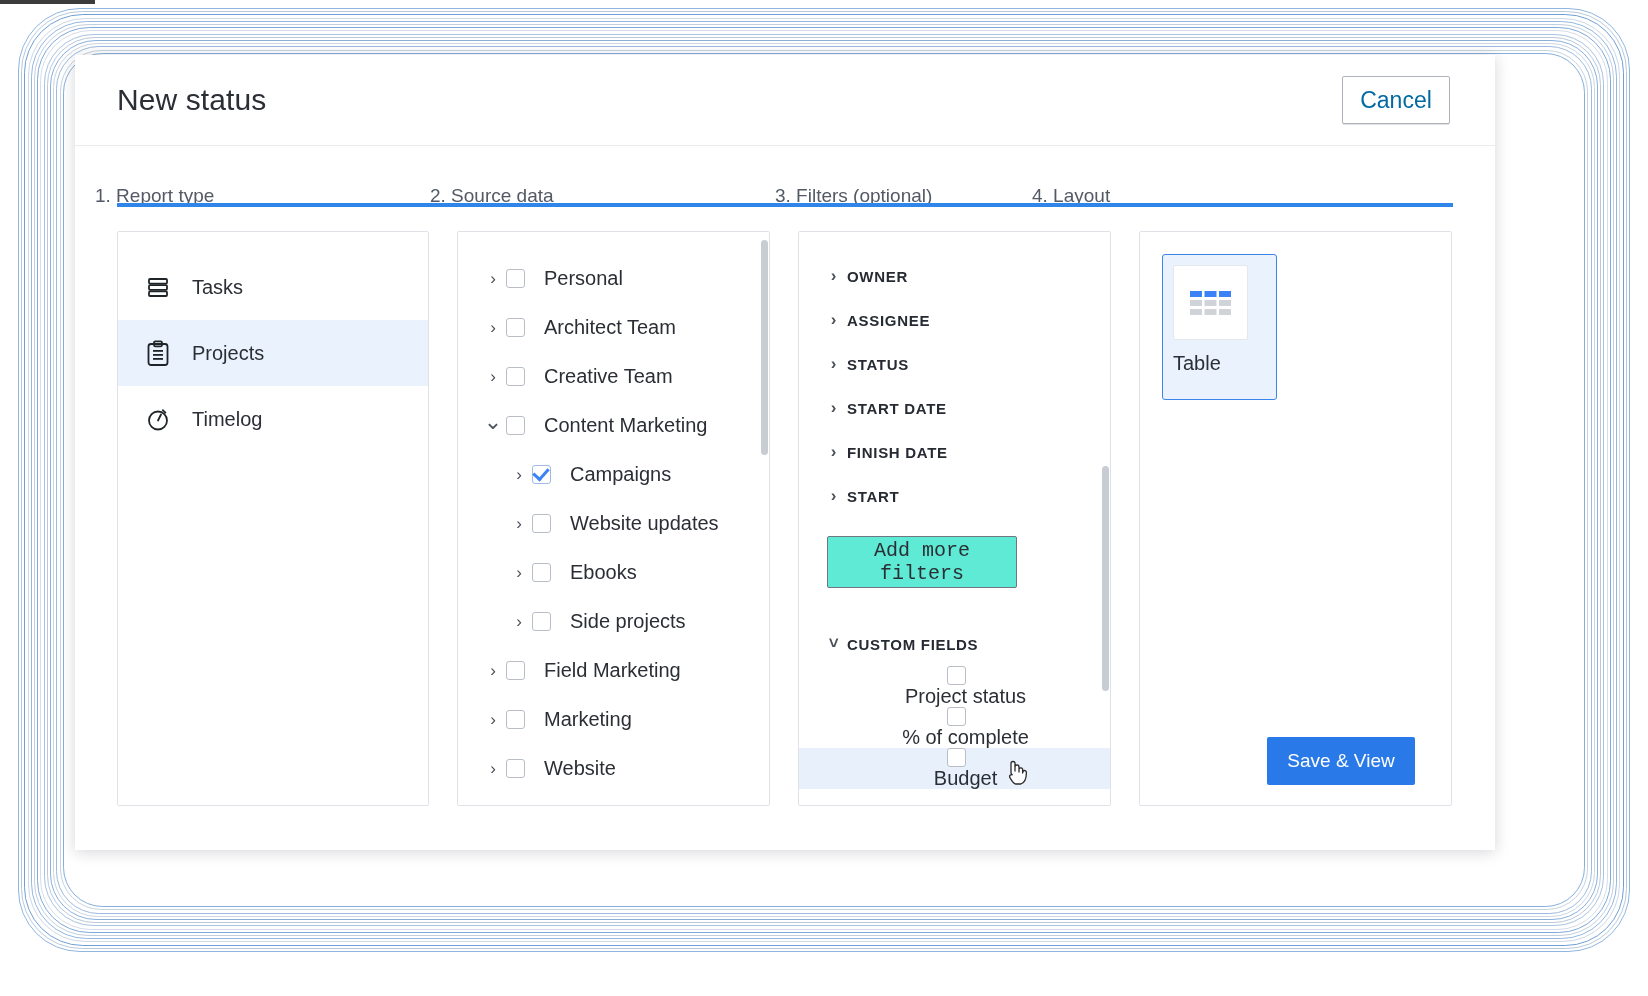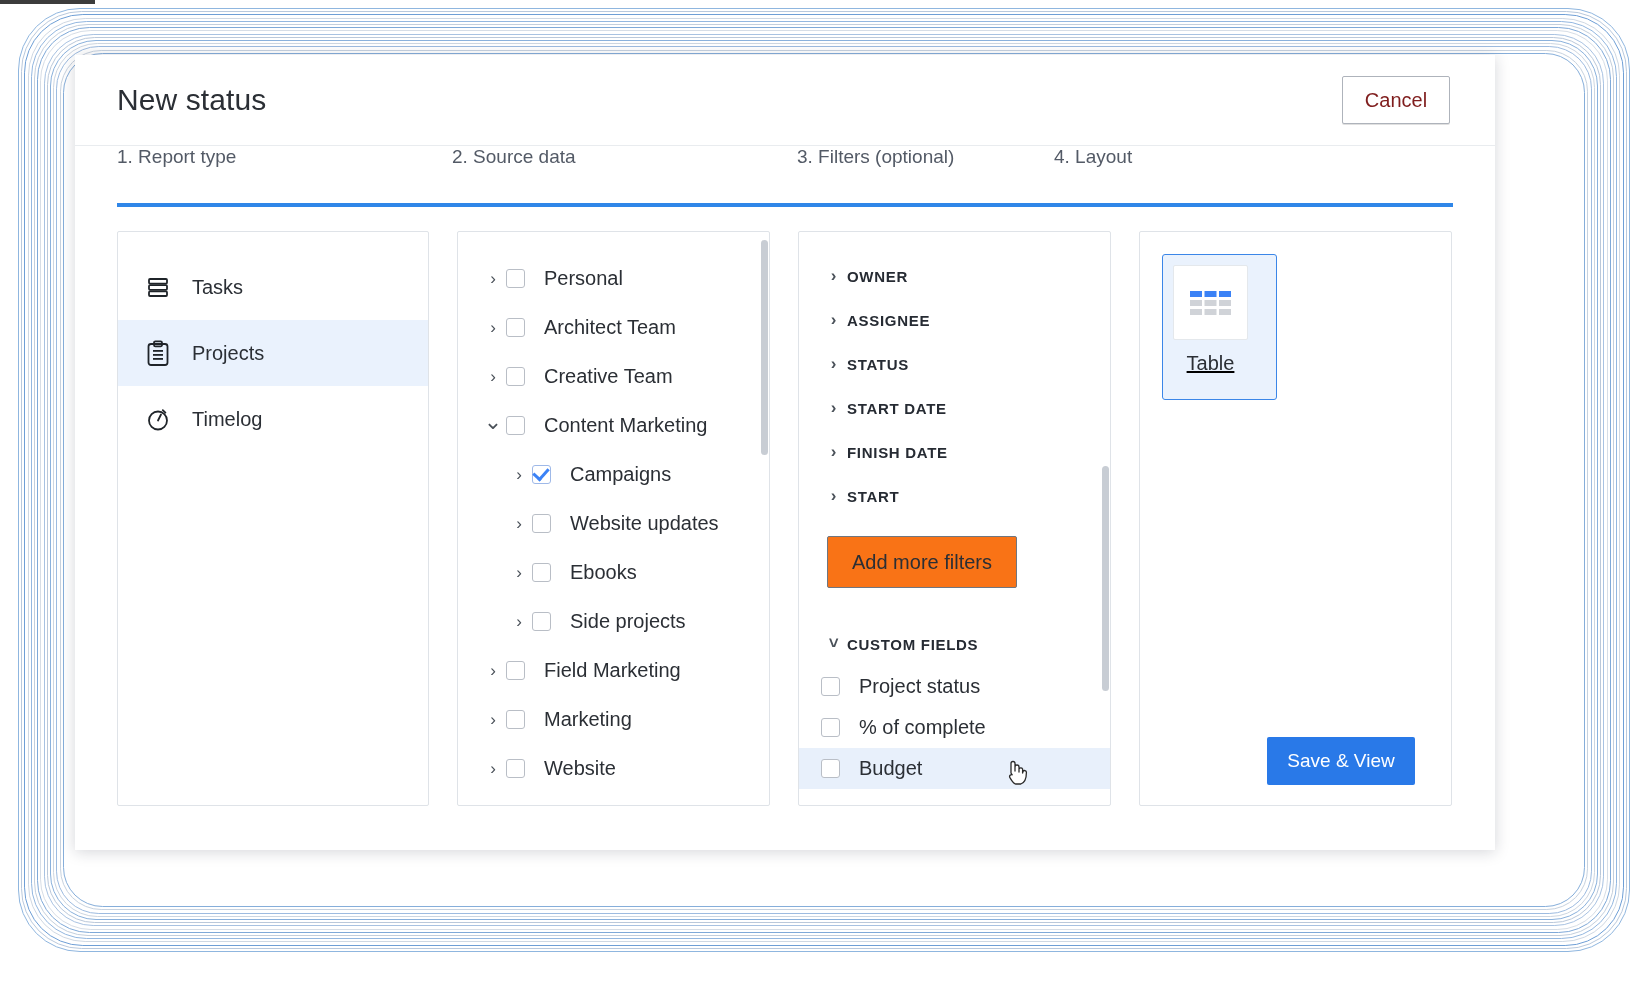--- a/index.html
+++ b/index.html
@@ -24,29 +24,29 @@
   }
 
   
   #modal-header{
     height:90px;display:flex;align-items:center;justify-content:space-between;
     padding:0 45px 0 42px;box-sizing:border-box;
   }
   #page-title{font-size:30px;color:#2b2f35;font-weight:400;letter-spacing:.1px;}
   #cancel-button{
     width:108px;height:48px;border:1px solid #aeb3bb;background:#fff;
-    border-radius:2px;font-size:20px;color:#7f1d1d;cursor:pointer;
+    border-radius:2px;font-size:23px;color:#0369a1;cursor:pointer;
     font-family:"Liberation Sans", sans-serif;
     box-shadow:0 1px 0 rgba(0,0,0,.12);
   }
 
   
   #steps-bar{
     position:relative;height:62px;border-top:1px solid #e9ecef;
-    display:flex;align-items:flex-start;padding-left:42px;box-sizing:border-box;
+    display:flex;align-items:flex-end;padding-left:20px;box-sizing:border-box;
   }
   .step-label{font-size:19px;color:#535a66;font-weight:400;}
   .step-1{width:335px;}
   .step-2{width:345px;}
   .step-3{width:257px;}
   #steps-underline{
     position:absolute;left:42px;right:42px;bottom:0;height:4px;background:#2f86e8;
   }
 
   
@@ -94,37 +94,37 @@
   .scroll-track{position:absolute;top:0;right:-1px;width:11px;height:100%;}
   .scroll-thumb{position:absolute;right:2px;width:7px;border-radius:4px;background:#c8cdd4;}
 
   
   .filters{padding:22px 0 0 0;}
   .filter-row{
     display:flex;align-items:center;height:44px;padding-left:22px;cursor:pointer;
     font-size:15px;font-weight:bold;letter-spacing:.7px;color:#262b33;box-sizing:border-box;
   }
   #add-more-filters{
-    margin:18px 0 0 28px;width:190px;height:52px;border:1px solid #6f7680;background:#f97316;
+    margin:18px 0 0 28px;width:190px;height:52px;border:1px solid #6f7680;background:#5eead4;
     font-size:20px;color:#2b2f35;cursor:pointer;border-radius:2px;
-    font-family:Liberation Sans, sans-serif;
+    font-family:Liberation Mono, monospace;
   }
   .cf-head{margin-top:34px;}
   .cf-row{
     display:flex;align-items:center;height:41px;padding-left:22px;cursor:pointer;
-    font-size:20px;color:#2b2f35;box-sizing:border-box;
+    font-size:20px;color:#2b2f35;box-sizing:border-box;flex-direction:column;
   }
   .cf-row.hovered{background:#e8f0fb;}
   .cf-row .cbox{margin-right:19px;}
 
   
   .layout-inner{padding:22px 0 0 22px;display:flex;gap:26px;}
   .layout-card{
     width:115px;box-sizing:border-box;border:1px solid #e2e6ea;background:#fff;
-    border-radius:3px;padding:10px 28px 0 10px;cursor:pointer;text-align:center;text-decoration:underline;
+    border-radius:3px;padding:10px 28px 0 10px;cursor:pointer;text-align:left;
   }
   .layout-card.selected{border:1.6px solid #3b86e8;background:#eaf2fd;height:146px;}
   .layout-thumb{
     height:73px;border:1px solid #e4e8ec;background:#fff;border-radius:2px;
     display:flex;align-items:center;justify-content:center;
   }
   .layout-name{font-size:20px;color:#2b2f35;padding:12px 0 10px 0;}
 
   #save-view-button{
     position:absolute;right:36px;bottom:20px;background:#2979e8;color:#fff;border:none;

